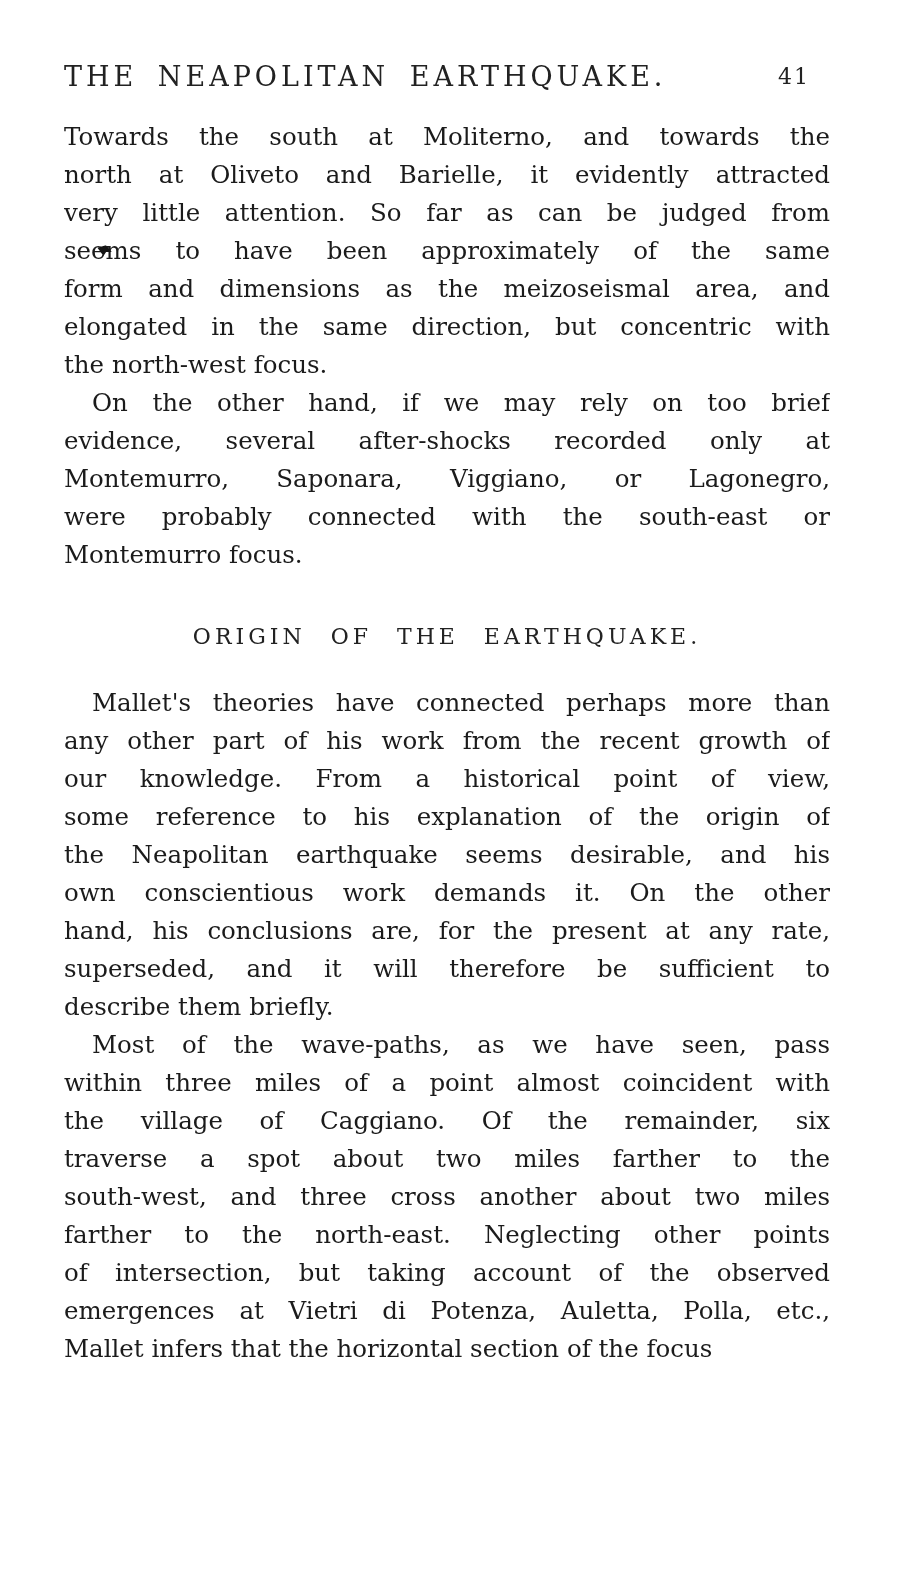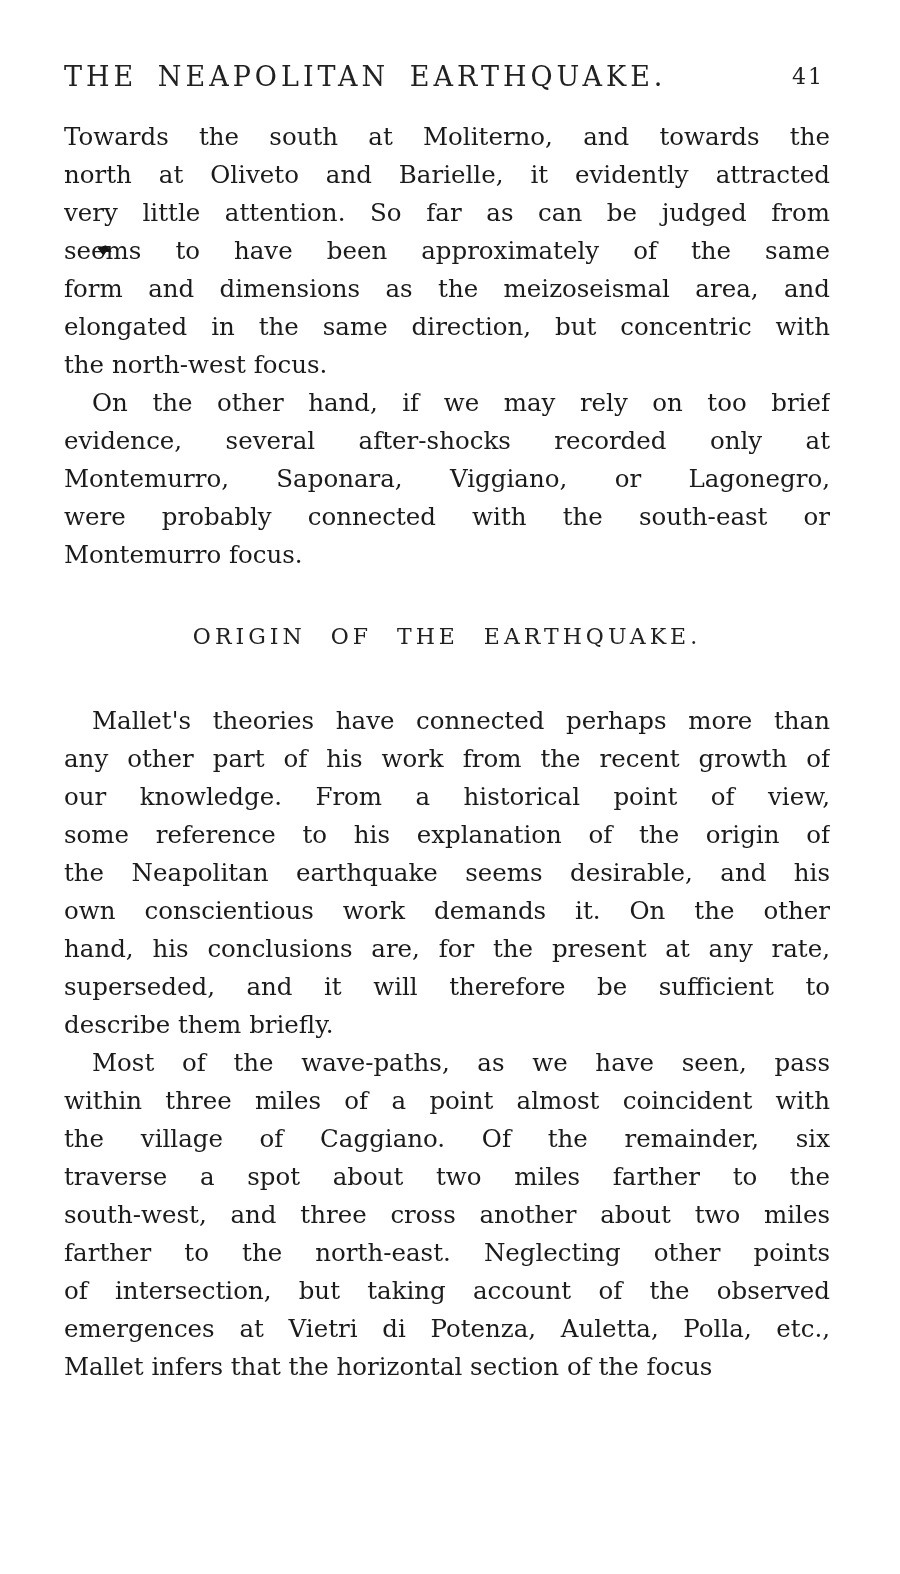--- a/index.html
+++ b/index.html
@@ -27,21 +27,21 @@
   .running-title {
     display: block;
     text-align: left;
     font-size: 27px;
     letter-spacing: 4px;
     word-spacing: 8px;
     color: #222;
   }
   .page-number {
     position: absolute;
-    right: 6px;
+    right: 20px;
     top: 0;
     font-size: 22px;
     letter-spacing: 2px;
     color: #222;
   }
   
   .body-text {
     margin-top: 26px;
     font-size: 24.5px;
   }
@@ -56,21 +56,21 @@
   }
   .line.last {
     text-align: center;
     text-align-last: left;
   }
   .line.indent {
     text-indent: 28px;
   }
   
   .section-heading {
-    margin: 48px 0 50px 0;
+    margin: 48px 0 32px 0;
     height: 30px;
     line-height: 30px;
     text-align: center;
     font-size: 22px;
     font-weight: normal;
     letter-spacing: 4px;
     word-spacing: 14px;
     color: #222;
   }
   

